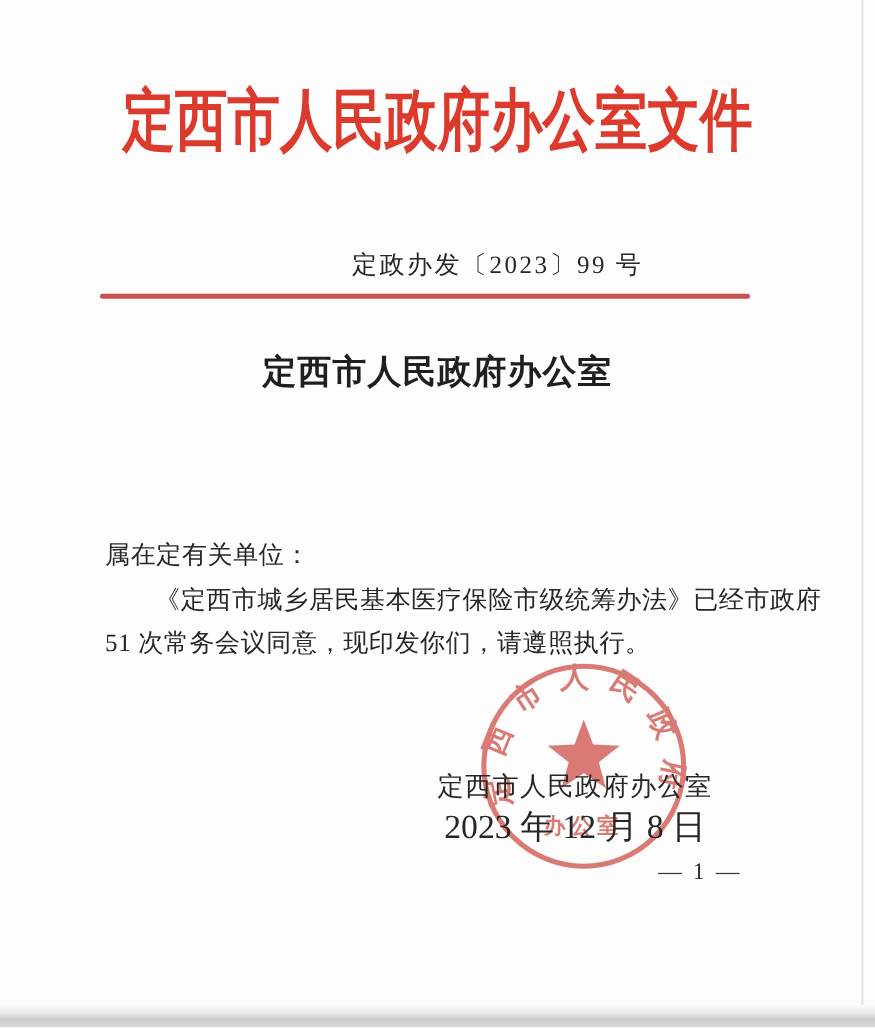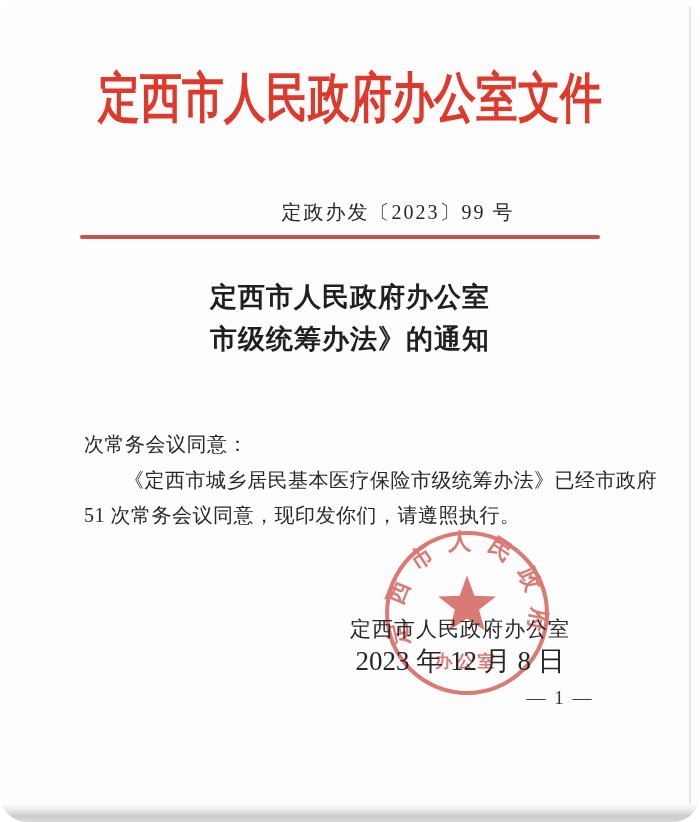--- a/index.html
+++ b/index.html
@@ -4,21 +4,20 @@
 <style>
   html, body { margin: 0; padding: 0; background: #ffffff; }
   #stage {
     position: relative;
     width: 700px;
     height: 822px;
     overflow: hidden;
     background: #fdfdfd;
     font-family: "Liberation Serif", "DejaVu Serif", serif;
     color: #262626;
-    border-radius: 27px;
   }
   .page-edge-right {
     position: absolute;
     top: 0; right: 9px;
     width: 2px; height: 804px;
     background: #e7e7e7;
   }
   .bottom-shadow {
     position: absolute;
     left: 0; bottom: 0;
@@ -114,25 +113,24 @@
 <div id="stage">
 
   <div class="header-banner" style="color: rgb(220, 58, 44);">定西市人民政府办公室文件</div>
 
   <div class="doc-number">定政办发〔2023〕99 号</div>
 
   <div class="red-divider" style="background: rgb(201, 80, 78);"></div>
 
   <div class="document-title">
     <div>定西市人民政府办公室</div>
-    <div>市级统筹办法》的通知</div>
   </div>
 
   <div class="body-block">
-    <div class="body-line">次常务会议同意：</div>
+    <div class="body-line">属在定有关单位：</div>
     <div class="body-line indent">《定西市城乡居民基本医疗保险市级统筹办法》已经市政府</div>
     <div class="body-line">51 次常务会议同意，现印发你们，请遵照执行。</div>
   </div>
 
   <svg class="official-seal" viewBox="0 0 170 170" xmlns="http://www.w3.org/2000/svg">
     <defs>
       <path id="sealArc" d="M 25.8,106.5 A 63,63 0 1 1 144.2,106.5" fill="none"></path>
     </defs>
     <circle cx="85" cy="85" r="79" fill="none" stroke="#cf4740" stroke-width="4"></circle>
     <polygon points="85,48 92.4,67.9 113.5,68.7 96.9,81.9 102.6,102.3 85,90.5 67.4,102.3 73.1,81.9 56.5,68.7 77.7,67.9" fill="#cf4740"></polygon>

